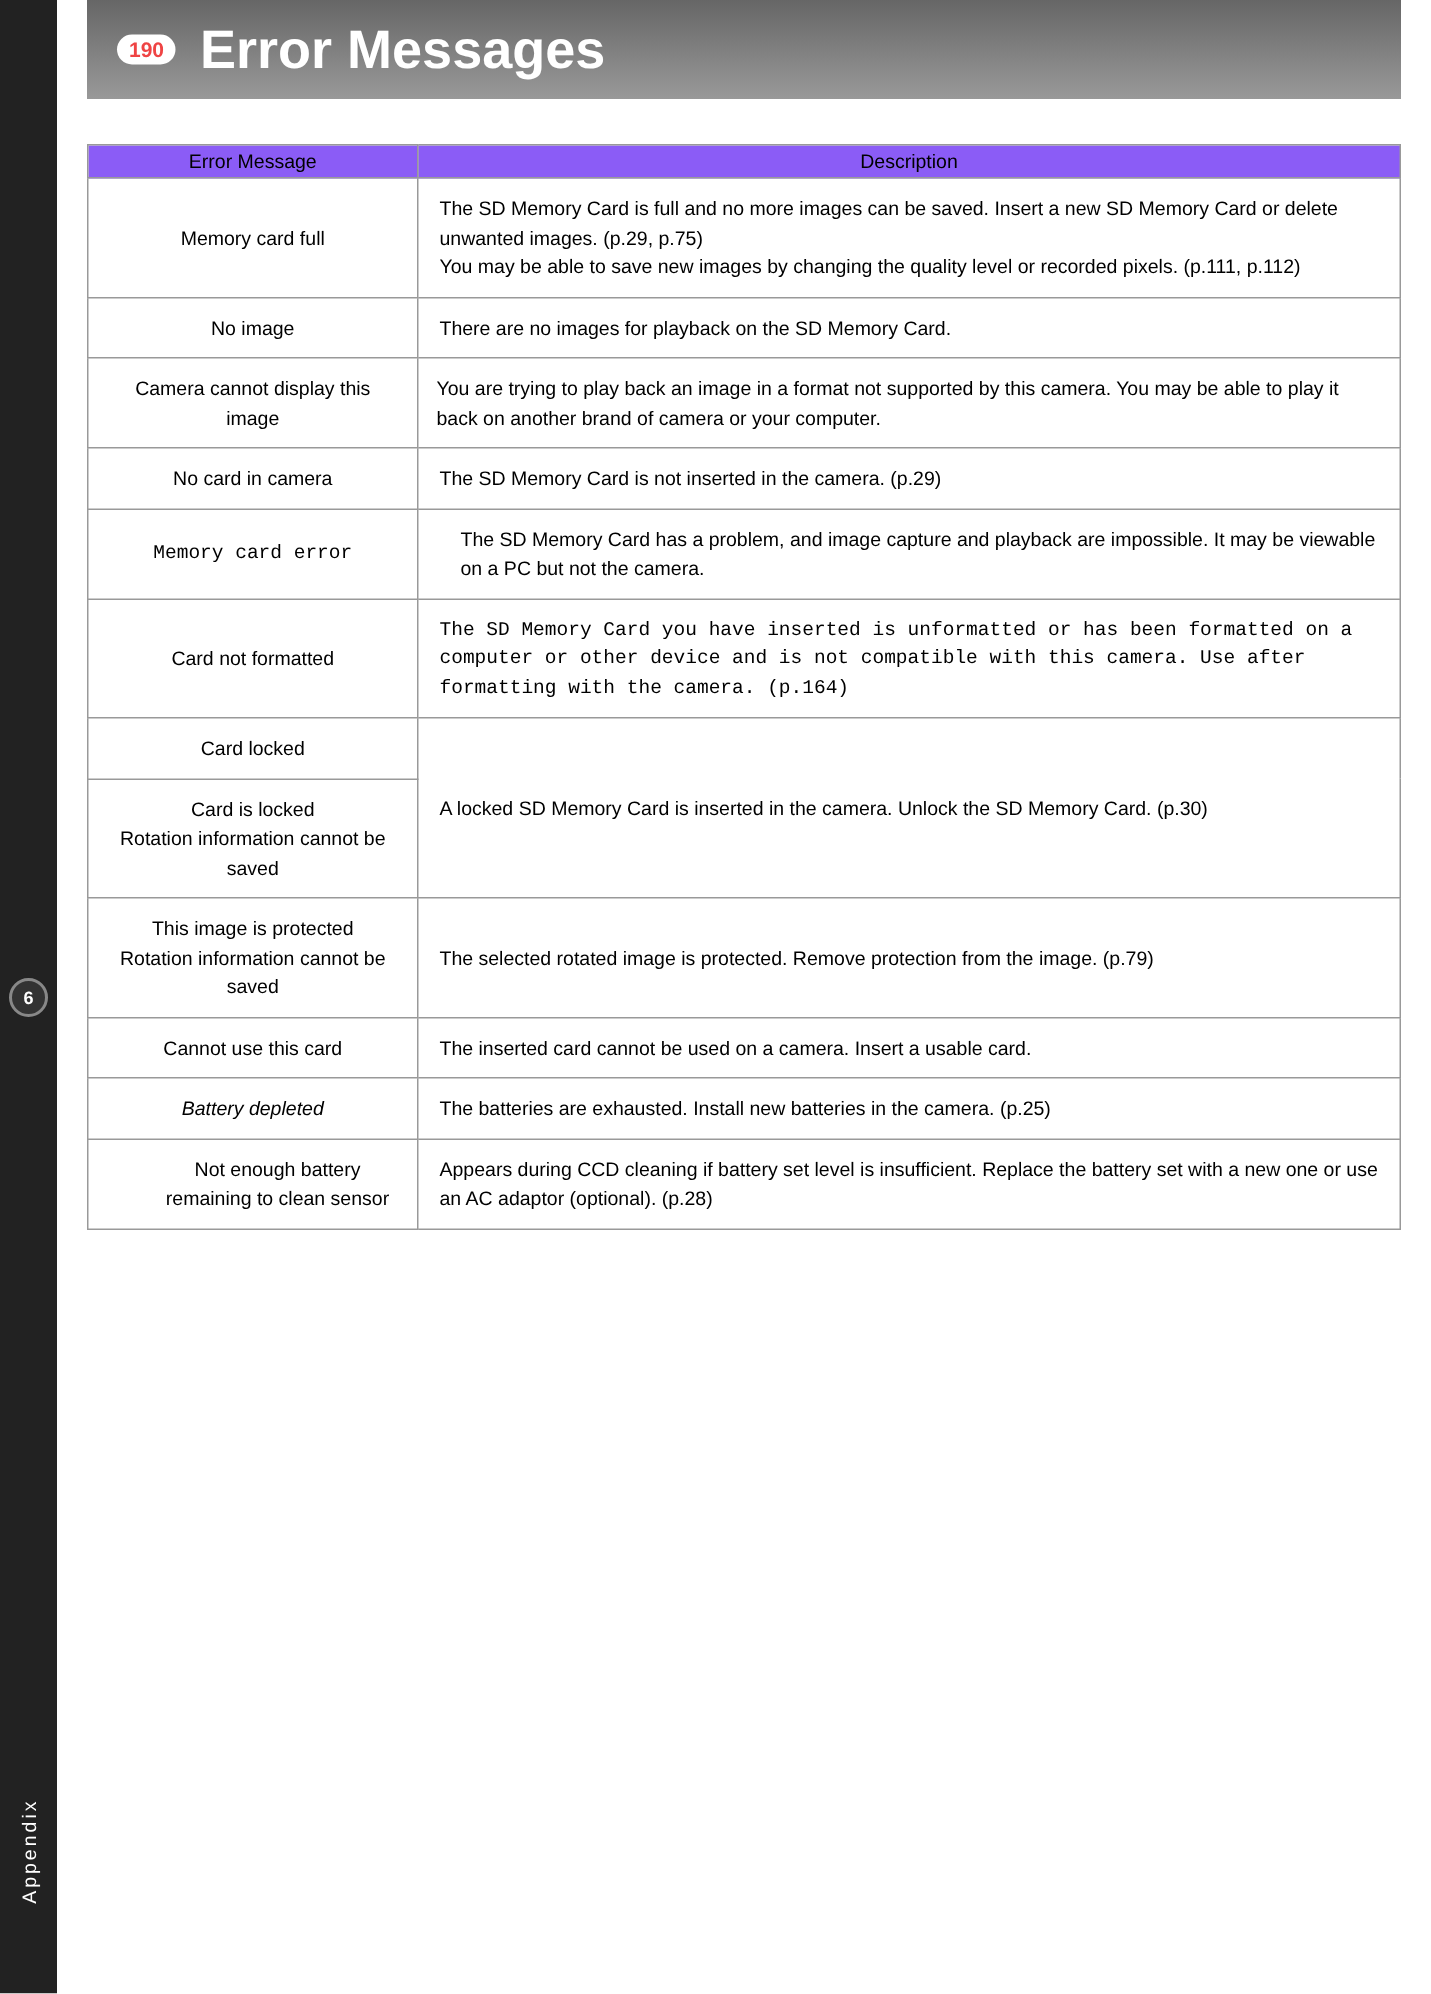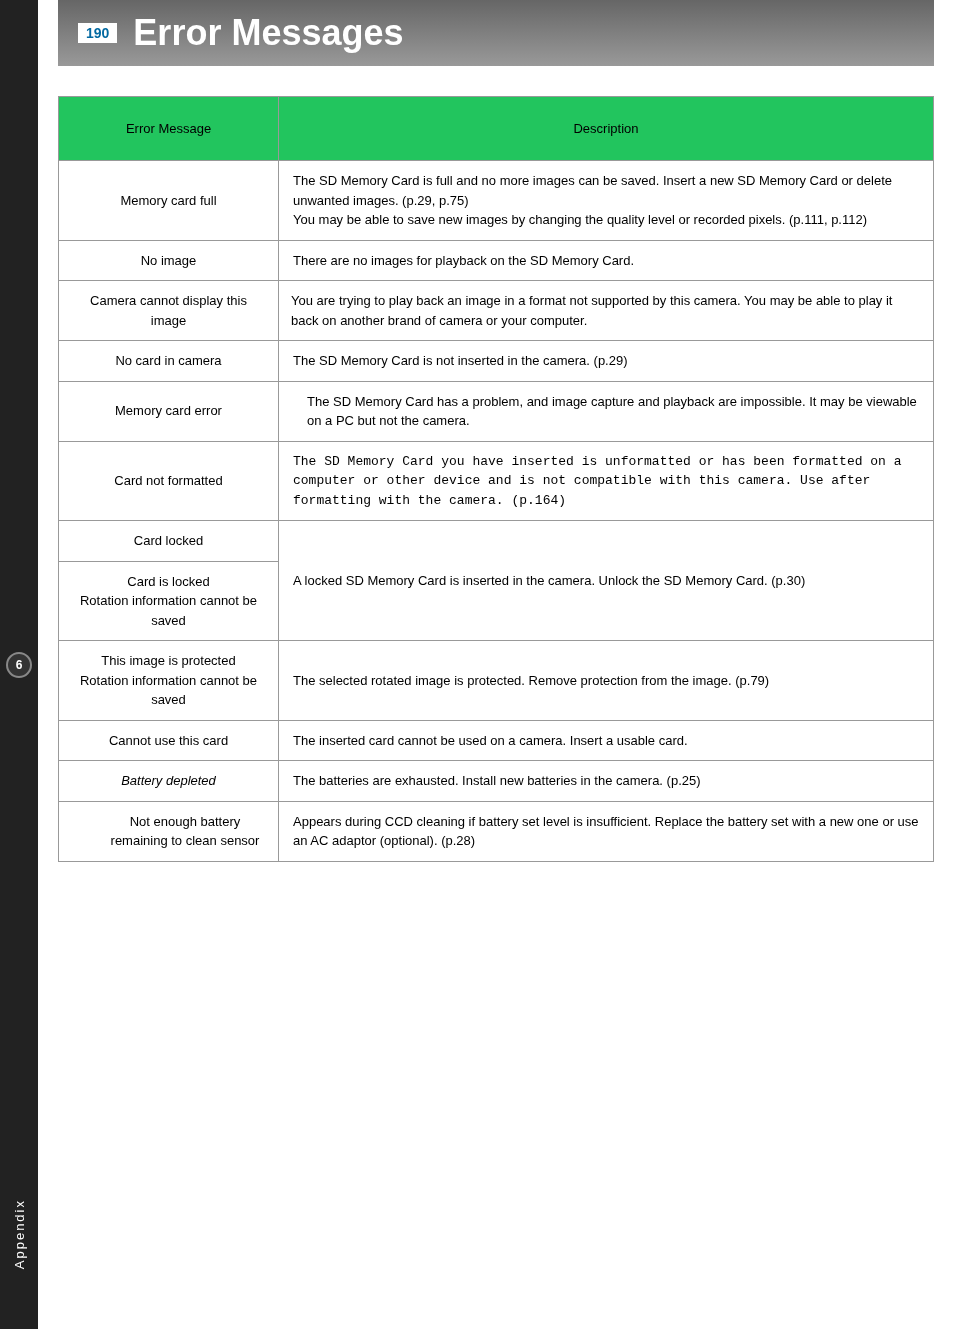--- a/index.html
+++ b/index.html
@@ -71,45 +71,46 @@
     .header {
       background: linear-gradient(to bottom, #666, #999);
       padding: 12px 20px;
       display: flex;
       align-items: center;
       margin-bottom: 30px;
     }
 
     .page-number {
       background: #fff;
-      color: #0369a1;
+      color: #ef4444;
       font-size: 14px;
       font-weight: bold;
       padding: 2px 8px;
       margin-right: 16px;
+      border-radius: 10px;
     }
 
     .page-title {
       color: #fff;
       font-size: 36px;
       font-weight: bold;
     }
 
     
     table {
       width: 100%;
       border-collapse: collapse;
       border: 1px solid #999;
       margin-top: 10px;
     }
 
     th {
-      background: #22c55e;
+      background: #8b5cf6;
       border: 1px solid #999;
-      padding: 24px 14px;
+      padding: 3px 14px;
       text-align: center;
       font-size: 13px;
       font-weight: normal;
       margin-top: 15px;
     }
 
     td {
       border: 1px solid #999;
       padding: 10px 14px;
       vertical-align: middle;
@@ -166,21 +167,21 @@
           </tr>
           <tr>
             <td class="error-col" style="white-space: pre-line;">Camera cannot display this image</td>
             <td class="desc-col" style="white-space: pre-line; padding-left: 12px;">You are trying to play back an image in a format not supported by this camera. You may be able to play it back on another brand of camera or your computer.</td>
           </tr>
           <tr>
             <td class="error-col" style="white-space: pre-line;">No card in camera</td>
             <td class="desc-col" style="white-space: pre-line;">The SD Memory Card is not inserted in the camera. (p.29)</td>
           </tr>
           <tr>
-            <td class="error-col" style="white-space: pre-line;">Memory card error</td>
+            <td class="error-col" style="white-space: pre-line; font-family: Liberation Mono, monospace;">Memory card error</td>
             <td class="desc-col" style="white-space: pre-line; padding-left: 28px;">The SD Memory Card has a problem, and image capture and playback are impossible. It may be viewable on a PC but not the camera.</td>
           </tr>
           <tr>
             <td class="error-col" style="white-space: pre-line;">Card not formatted</td>
             <td class="desc-col" style="white-space: pre-line; font-family: Liberation Mono, monospace;">The SD Memory Card you have inserted is unformatted or has been formatted on a computer or other device and is not compatible with this camera. Use after formatting with the camera. (p.164)</td>
           </tr>
           <tr>
             <td class="error-col">Card locked</td>
             <td class="desc-col" rowspan="2">A locked SD Memory Card is inserted in the camera. Unlock the SD Memory Card. (p.30)</td>
           </tr>

